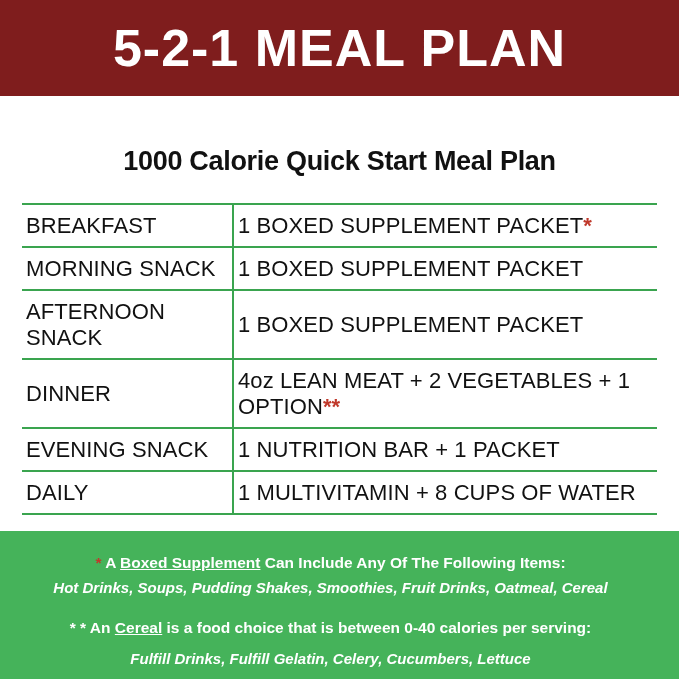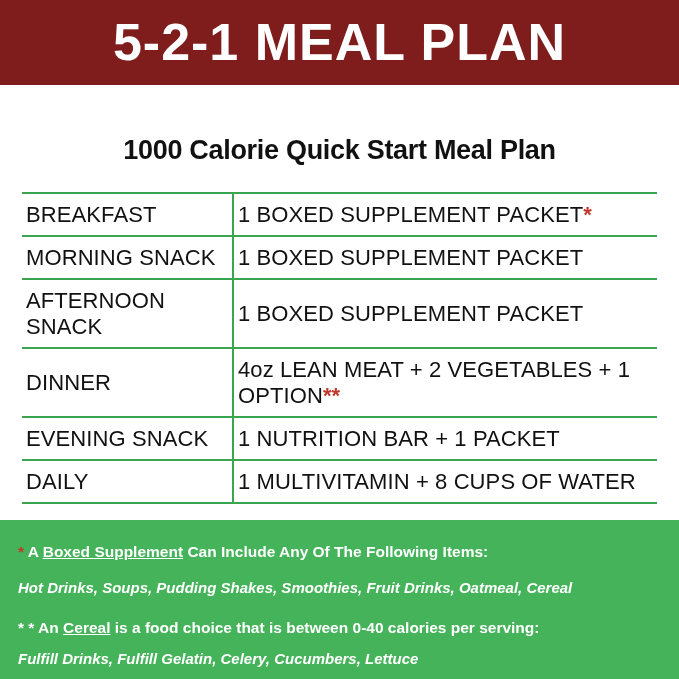--- a/index.html
+++ b/index.html
@@ -86,39 +86,40 @@
     color: #c0392b;
     font-weight: bold;
   }
   
   .footer-band {
     background: #45b35a;
     height: 160px;
     padding: 16px 36px 10px 18px;
     box-sizing: border-box;
     color: #ffffff;
+    text-align: center;
   }
   .foot-line1 {
     font-size: 15.5px;
     font-weight: bold;
     margin-top: 6px;
     line-height: 1.25;
   }
   .foot-line1 .star {
     color: #c0392b;
     font-weight: bold;
   }
   .foot-line1 u {
     text-decoration: underline;
   }
   .foot-items {
     font-size: 15px;
     font-weight: bold;
     font-style: italic;
-    margin-top: 18px;
+    margin-top: 7px;
     line-height: 1.25;
   }
   .foot-line2 {
     font-size: 15.5px;
     font-weight: bold;
     margin-top: 20px;
     line-height: 1.25;
   }
   .foot-items2 {
     font-size: 15px;

